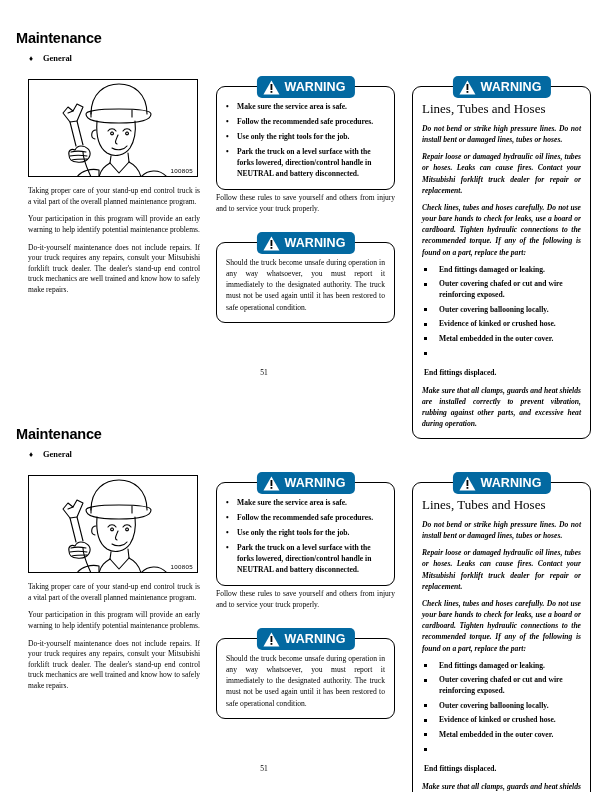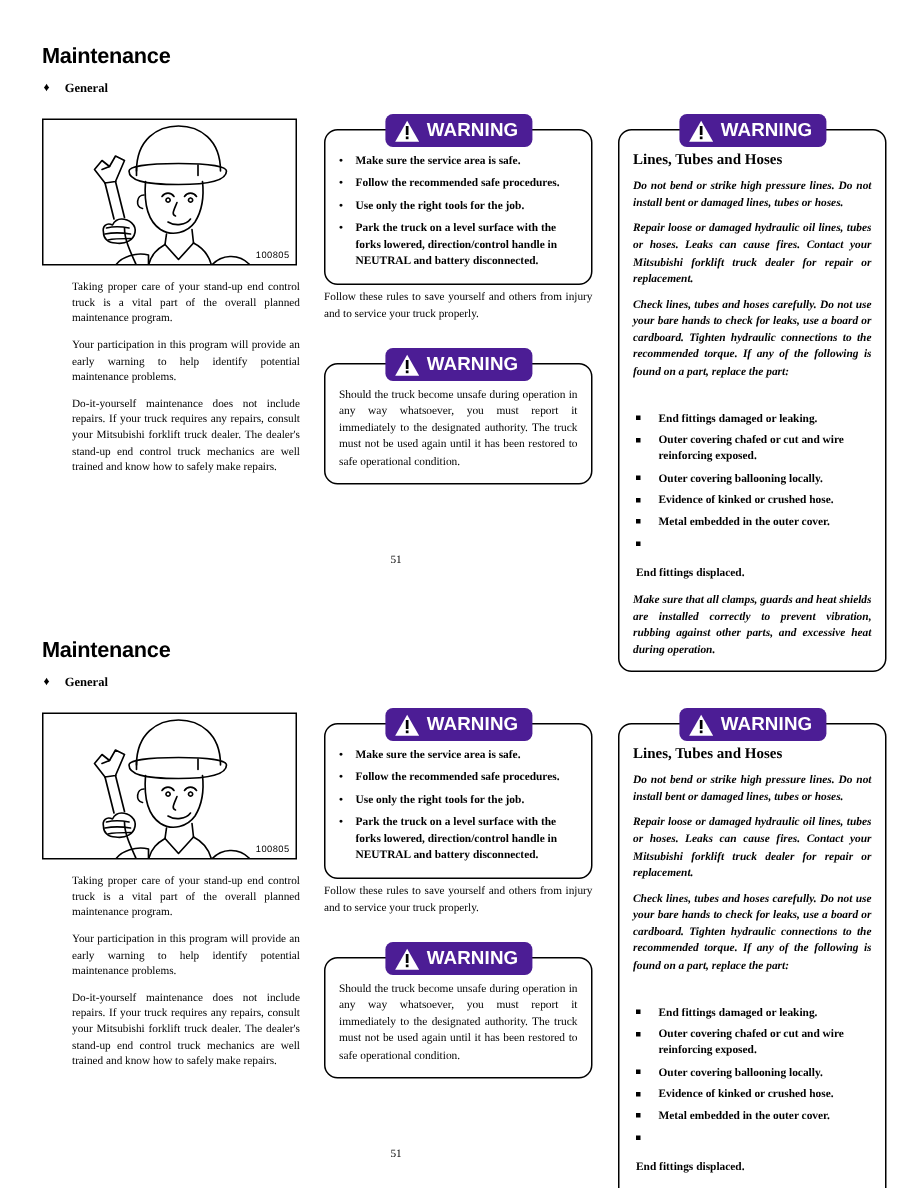--- a/index.html
+++ b/index.html
@@ -16,21 +16,21 @@
     overflow: hidden;
   }
   .page-section {
     position: relative;
     width: 612px;
     height: 396px;
   }
   
   .heading {
     position: absolute;
-    left: 28px;
+    left: 16px;
     top: 30px;
     font-family: "Liberation Sans", sans-serif;
     font-weight: bold;
     font-size: 14.5px;
     letter-spacing: -0.2px;
   }
   .subheading {
     position: absolute;
     left: 29px;
     top: 54px;
@@ -74,21 +74,20 @@
     font-family: "Liberation Sans", sans-serif;
     font-size: 6.2px;
     letter-spacing: 0.3px;
   }
   .body-text {
     margin-top: 9px;
     font-size: 7.5px;
     line-height: 1.42;
     text-align: justify;
     text-justify: inter-word;
-    margin-left: 20px;
   }
   .body-text p {
     margin: 0 0 7px 0;
   }
   .body-text p:last-child { margin-bottom: 0; }
 
   
   .warn-wrap {
     position: absolute;
   }
@@ -98,21 +97,21 @@
     box-sizing: border-box;
     background: #fff;
     padding: 14px 9px 9px 9px;
     position: relative;
   }
   .warn-banner {
     position: absolute;
     top: -11px;
     left: 50%;
     transform: translateX(-50%);
-    background: #4c1d95;
+    background: #0369a1;
     border-radius: 5px;
     height: 22px;
     padding: 0 9px 0 6px;
     display: flex;
     align-items: center;
     gap: 5px;
     z-index: 3;
   }
   .warn-banner .tri {
     display: block;
@@ -157,27 +156,27 @@
   .plain-para {
     position: absolute;
     font-size: 7.5px;
     line-height: 1.42;
     text-align: justify;
     margin: 0;
   }
 
   
   .rw-title {
-    font-size: 10px;
-    font-weight: bold;
+    font-size: 13px;
+    font-weight: normal;
     margin: 0 0 6px 0;
   }
   .sq-list {
     list-style: none;
-    margin: 20px 0 7px 0;
+    margin: 6px 0 7px 0;
     padding: 0;
     font-size: 7.6px;
     font-weight: bold;
     line-height: 1.45;
   }
   .sq-list li {
     display: flex;
     gap: 12px;
     margin-bottom: 3.5px;
     padding-left: 2px;

